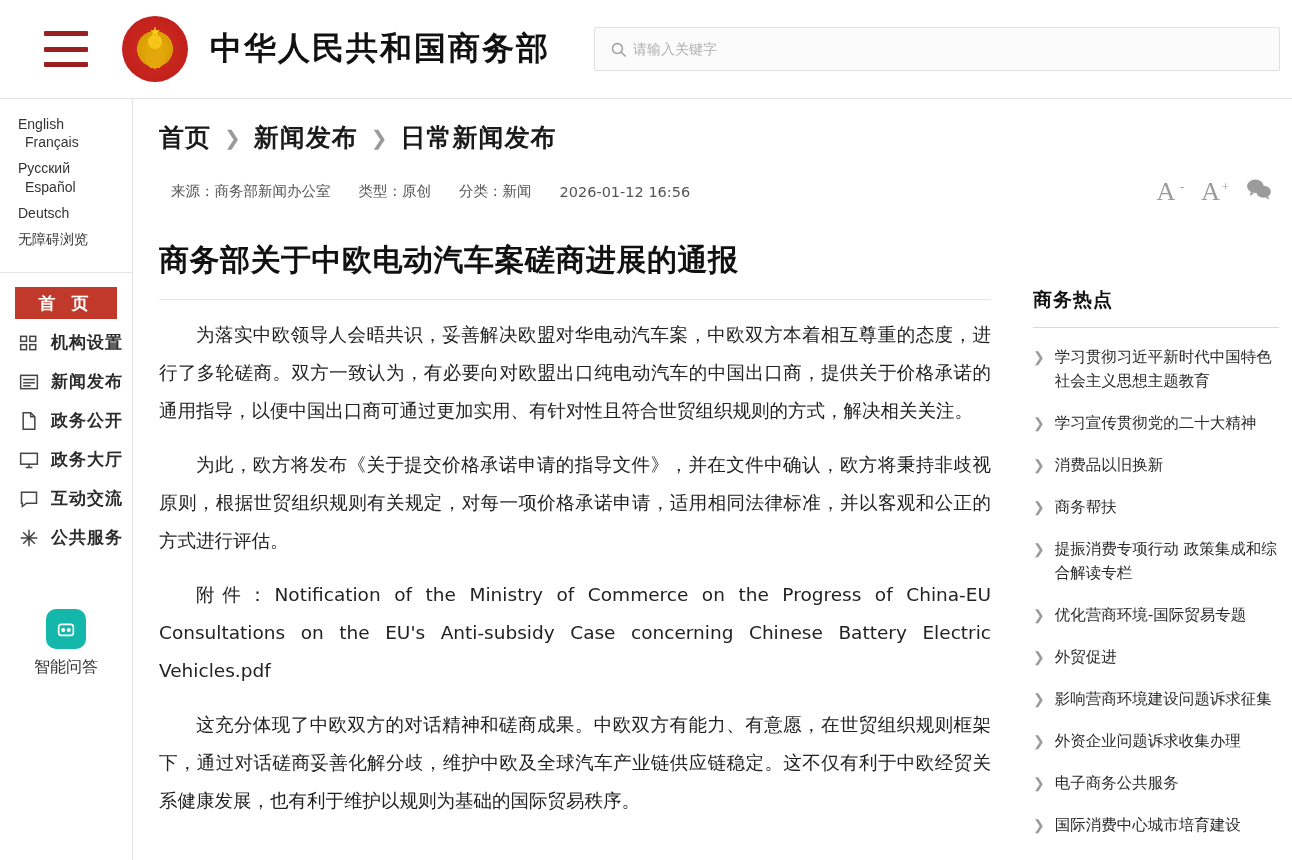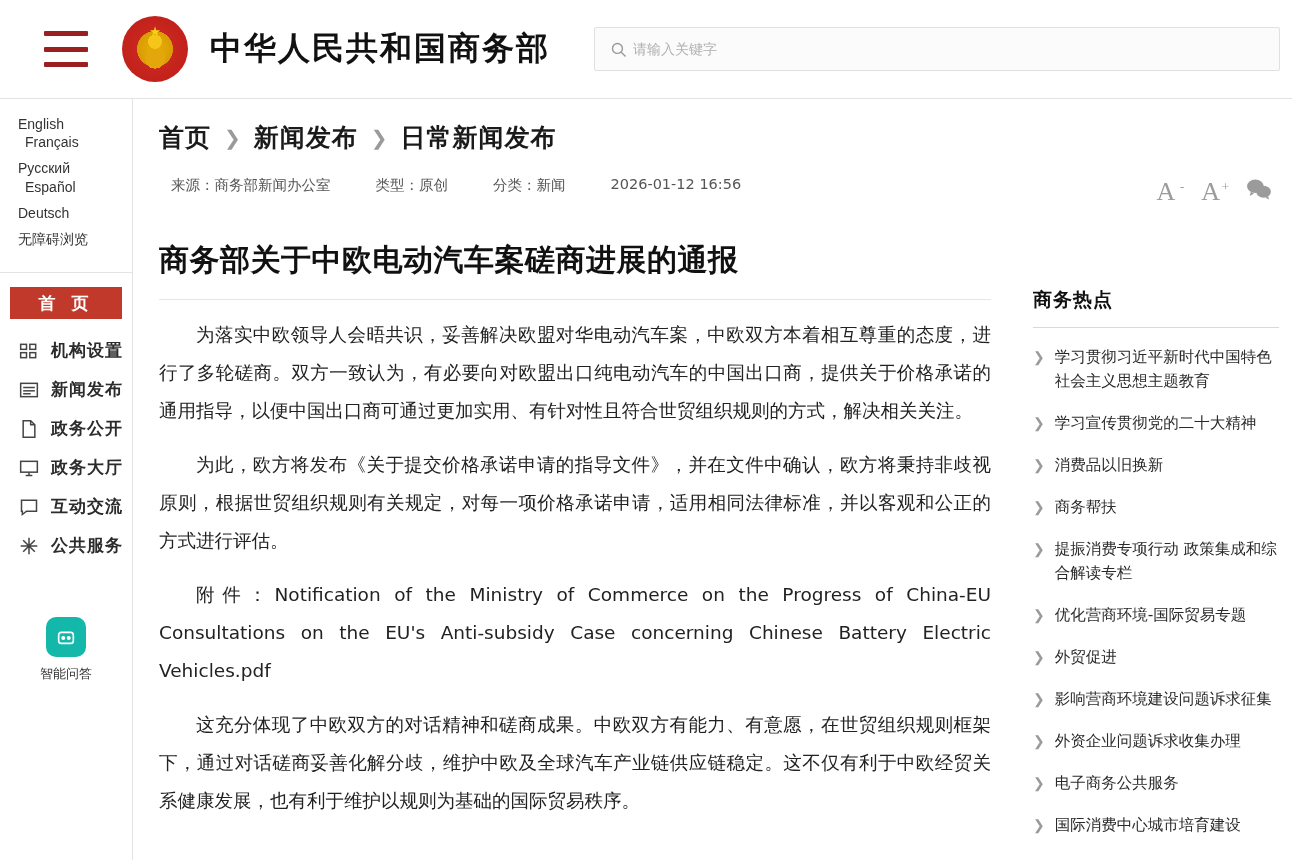--- a/index.html
+++ b/index.html
@@ -82,53 +82,53 @@
     background: #fff;
     padding-top: 16px;
   }
   .langs { padding: 0 14px 10px 18px; }
   .lang-line { font-size: 14px; color: #333; margin-bottom: 8px; line-height:1.3;
     font-family: Liberation Sans, sans-serif; }
   .lang-line span { cursor: pointer; }
   .lang-line span + span { margin-left: 7px; }
   .sidebar-sep { height: 1px; background: #e3e3e3; margin: 6px 0 14px 0; }
   .home-btn {
-    width: 112px; height: 32px; margin: 0 auto 12px auto;
+    width: 102px; height: 32px; margin: 0 auto 4px auto;
     background: #c0392b; color: #fff; font-size: 17px; font-weight: bold;
     display:flex; align-items:center; justify-content:center; letter-spacing: 5px;
     font-family: "DejaVu Sans","Liberation Sans", sans-serif;
   }
   .nav-item {
     display: flex; align-items: flex-end; gap: 11px;
     padding: 8px 0 8px 18px; cursor: pointer;
   }
   .nav-item .nv-ic { width: 22px; height: 22px; color:#444; display:flex; align-items:center; justify-content:center; }
   .nav-item .nv-lb {
     font-size: 17px; font-weight: bold; color: #2b2b2b; letter-spacing: 1px;
     font-family: "DejaVu Sans","Liberation Sans", sans-serif;
   }
   .assistant { margin-top: 52px; text-align: center; }
   .assistant-ic {
     width: 40px; height: 40px; margin: 0 auto 8px auto; border-radius: 10px;
     background: #13b8ab; display:flex; align-items:center; justify-content:center;
     color:#fff; font-size: 20px;
   }
-  .assistant-lb { font-size: 13px; color:#333; font-family:"DejaVu Sans","Liberation Sans",sans-serif; }
+  .assistant-lb { font-size: 16px; color:#333; font-family:"DejaVu Sans","Liberation Sans",sans-serif; }
 
   
   .content { flex: 1; padding: 0 0 0 26px; min-width: 0; }
   .crumbs { display:flex; align-items:center; gap: 7px; padding: 22px 0 10px 0; }
   .crumb {
     font-size: 25px; font-weight: bold; color: #1a1a1a; letter-spacing: 1px;
     font-family:"DejaVu Sans","Liberation Sans",sans-serif; cursor: pointer;
   }
   .crumb-sep { color:#9a9a9a; font-size: 20px; font-weight: 300; margin: 0 6px; }
 
   .metarow {
-    display:flex; gap: 17px; padding: 12px 0 10px 12px;
+    display:flex; align-items:center; gap: 0px; padding: 12px 0 10px 12px;
     border-bottom: 0px; position: relative;
   }
   .meta {
     font-size: 14.5px; color: #555; margin-right: 28px; white-space: nowrap;
     font-family:"DejaVu Sans","Liberation Sans",sans-serif;
   }
   .meta-tools { margin-left: auto; display:flex; align-items:center; gap: 26px; padding-right: 20px; }
   .tool-a { color:#9b9b9b; font-size: 26px; font-family:"Liberation Serif", serif; position:relative; cursor:pointer; }
   .tool-a sup { font-size: 13px; position:absolute; top:2px; right:-9px; }
   .wechat-ic { color:#9b9b9b; font-size: 26px; cursor:pointer; }

